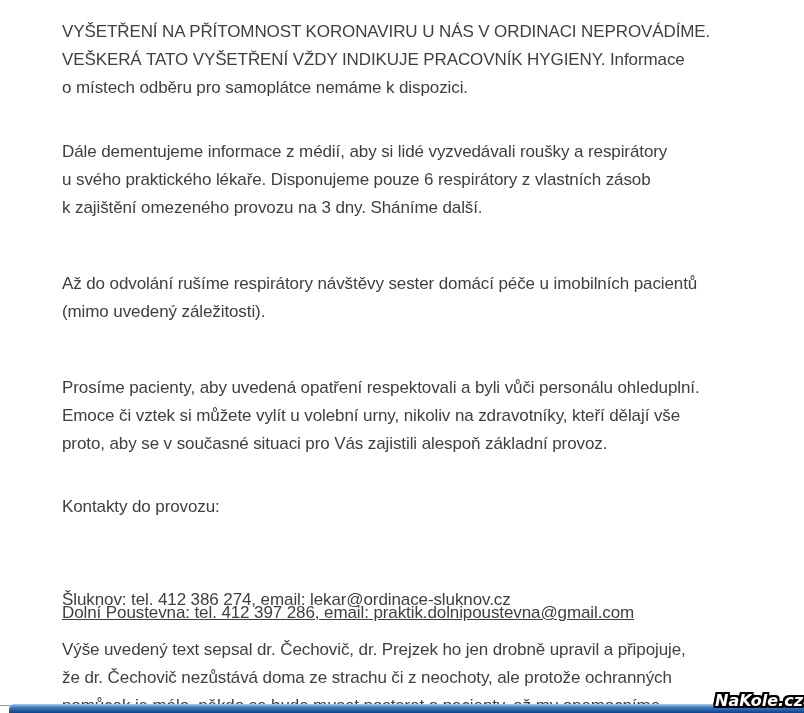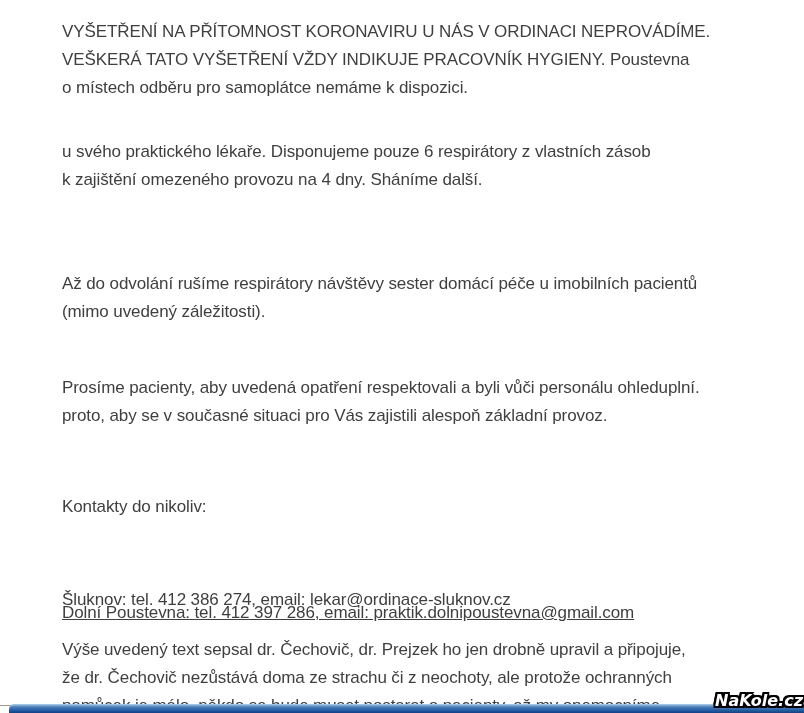--- a/index.html
+++ b/index.html
@@ -64,37 +64,39 @@
       2px -2px 0 #000, -2px -2px 0 #000;
   }
 </style>
 </head>
 <body>
 
 <div class="screen">
   <div class="doc-body">
       <div class="paragraph" style="top: 18px;">
         <div class="line">VYŠETŘENÍ NA PŘÍTOMNOST KORONAVIRU U NÁS V ORDINACI NEPROVÁDÍME.</div>
-        <div class="line">VEŠKERÁ TATO VYŠETŘENÍ VŽDY INDIKUJE PRACOVNÍK HYGIENY. Poustevna</div>
+        <div class="line">VEŠKERÁ TATO VYŠETŘENÍ VŽDY INDIKUJE PRACOVNÍK HYGIENY. Informace</div>
         <div class="line">o místech odběru pro samoplátce nemáme k dispozici.</div>
       </div>
       <div class="paragraph" style="top: 138px;">
+        <div class="line">Dále dementujeme informace z médií, aby si lidé vyzvedávali roušky a respirátory</div>
         <div class="line">u svého praktického lékaře. Disponujeme pouze 6 respirátory z vlastních zásob</div>
-        <div class="line">k zajištění omezeného provozu na 4 dny. Sháníme další.</div>
+        <div class="line">k zajištění omezeného provozu na 3 dny. Sháníme další.</div>
       </div>
       <div class="paragraph" style="top: 270px;">
         <div class="line">Až do odvolání rušíme respirátory návštěvy sester domácí péče u imobilních pacientů</div>
         <div class="line">(mimo uvedený záležitosti).</div>
       </div>
       <div class="paragraph" style="top: 374px;">
         <div class="line">Prosíme pacienty, aby uvedená opatření respektovali a byli vůči personálu ohleduplní.</div>
+        <div class="line">Emoce či vztek si můžete vylít u volební urny, nikoliv na zdravotníky, kteří dělají vše</div>
         <div class="line">proto, aby se v současné situaci pro Vás zajistili alespoň základní provoz.</div>
       </div>
       <div class="paragraph" style="top: 493px;">
-        <div class="line">Kontakty do nikoliv:</div>
+        <div class="line">Kontakty do provozu:</div>
       </div>
       <div class="paragraph" style="top: 546px; margin-top: 40px;">
         <div class="line">Šluknov: tel. 412 386 274, email: lekar@ordinace-sluknov.cz</div>
       </div>
       <div class="paragraph" style="top: 599px; text-decoration: underline;">
         <div class="line">Dolní Poustevna: tel. 412 397 286, email: praktik.dolnipoustevna@gmail.com</div>
       </div>
       <div class="paragraph" style="top: 636px;">
         <div class="line">Výše uvedený text sepsal dr. Čechovič, dr. Prejzek ho jen drobně upravil a připojuje,</div>
         <div class="line">že dr. Čechovič nezůstává doma ze strachu či z neochoty, ale protože ochranných</div>

